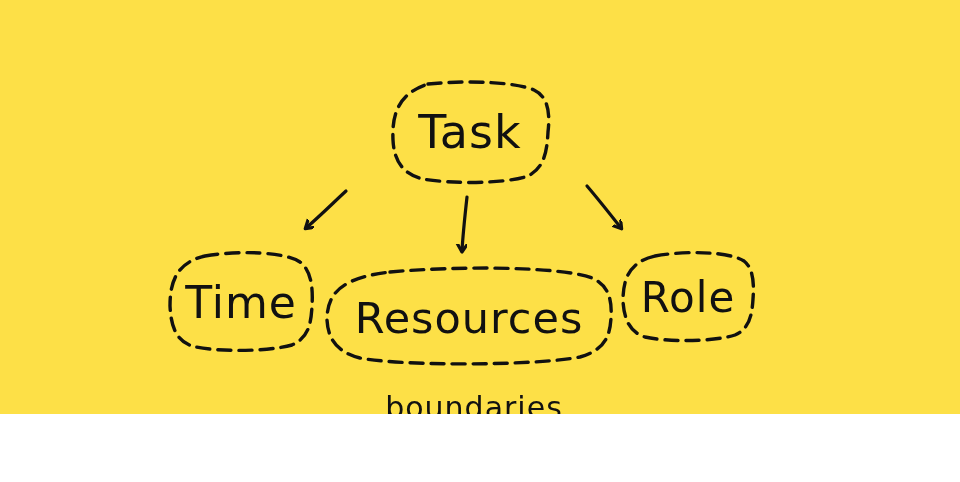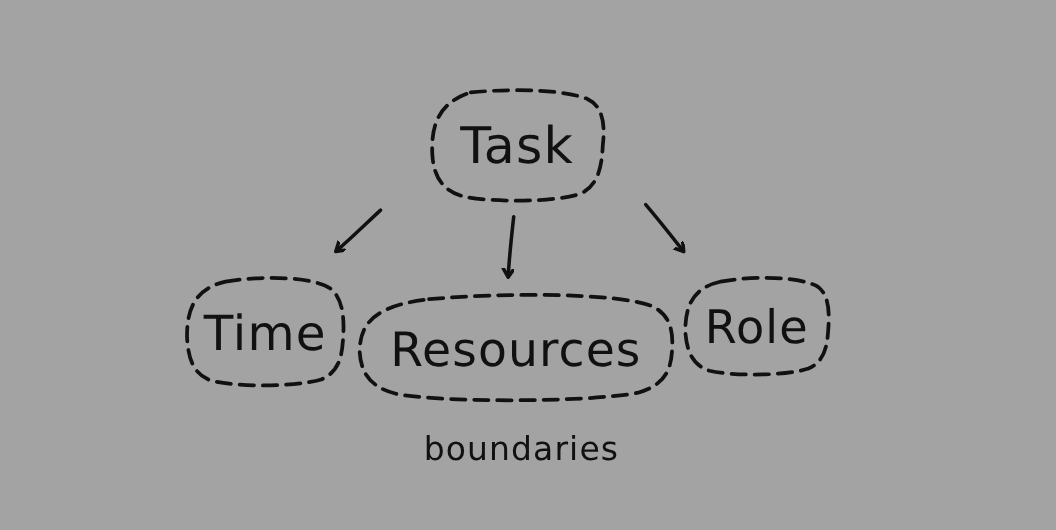--- a/index.html
+++ b/index.html
@@ -3,22 +3,22 @@
 <meta charset="utf-8">
 <style>
   html, body {
     margin: 0;
     padding: 0;
     background: #ffffff;
   }
   .canvas {
     position: relative;
     width: 960px;
-    height: 482px;
-    background: #a3a3a3;
+    height: 414px;
+    background: #fde047;
     overflow: hidden;
     font-family: "DejaVu Sans", sans-serif;
   }
   svg { display: block; }
   .node-label {
     font-family: "DejaVu Sans", sans-serif;
     font-weight: 500;
     fill: #111111;
     letter-spacing: 1px;
   }

